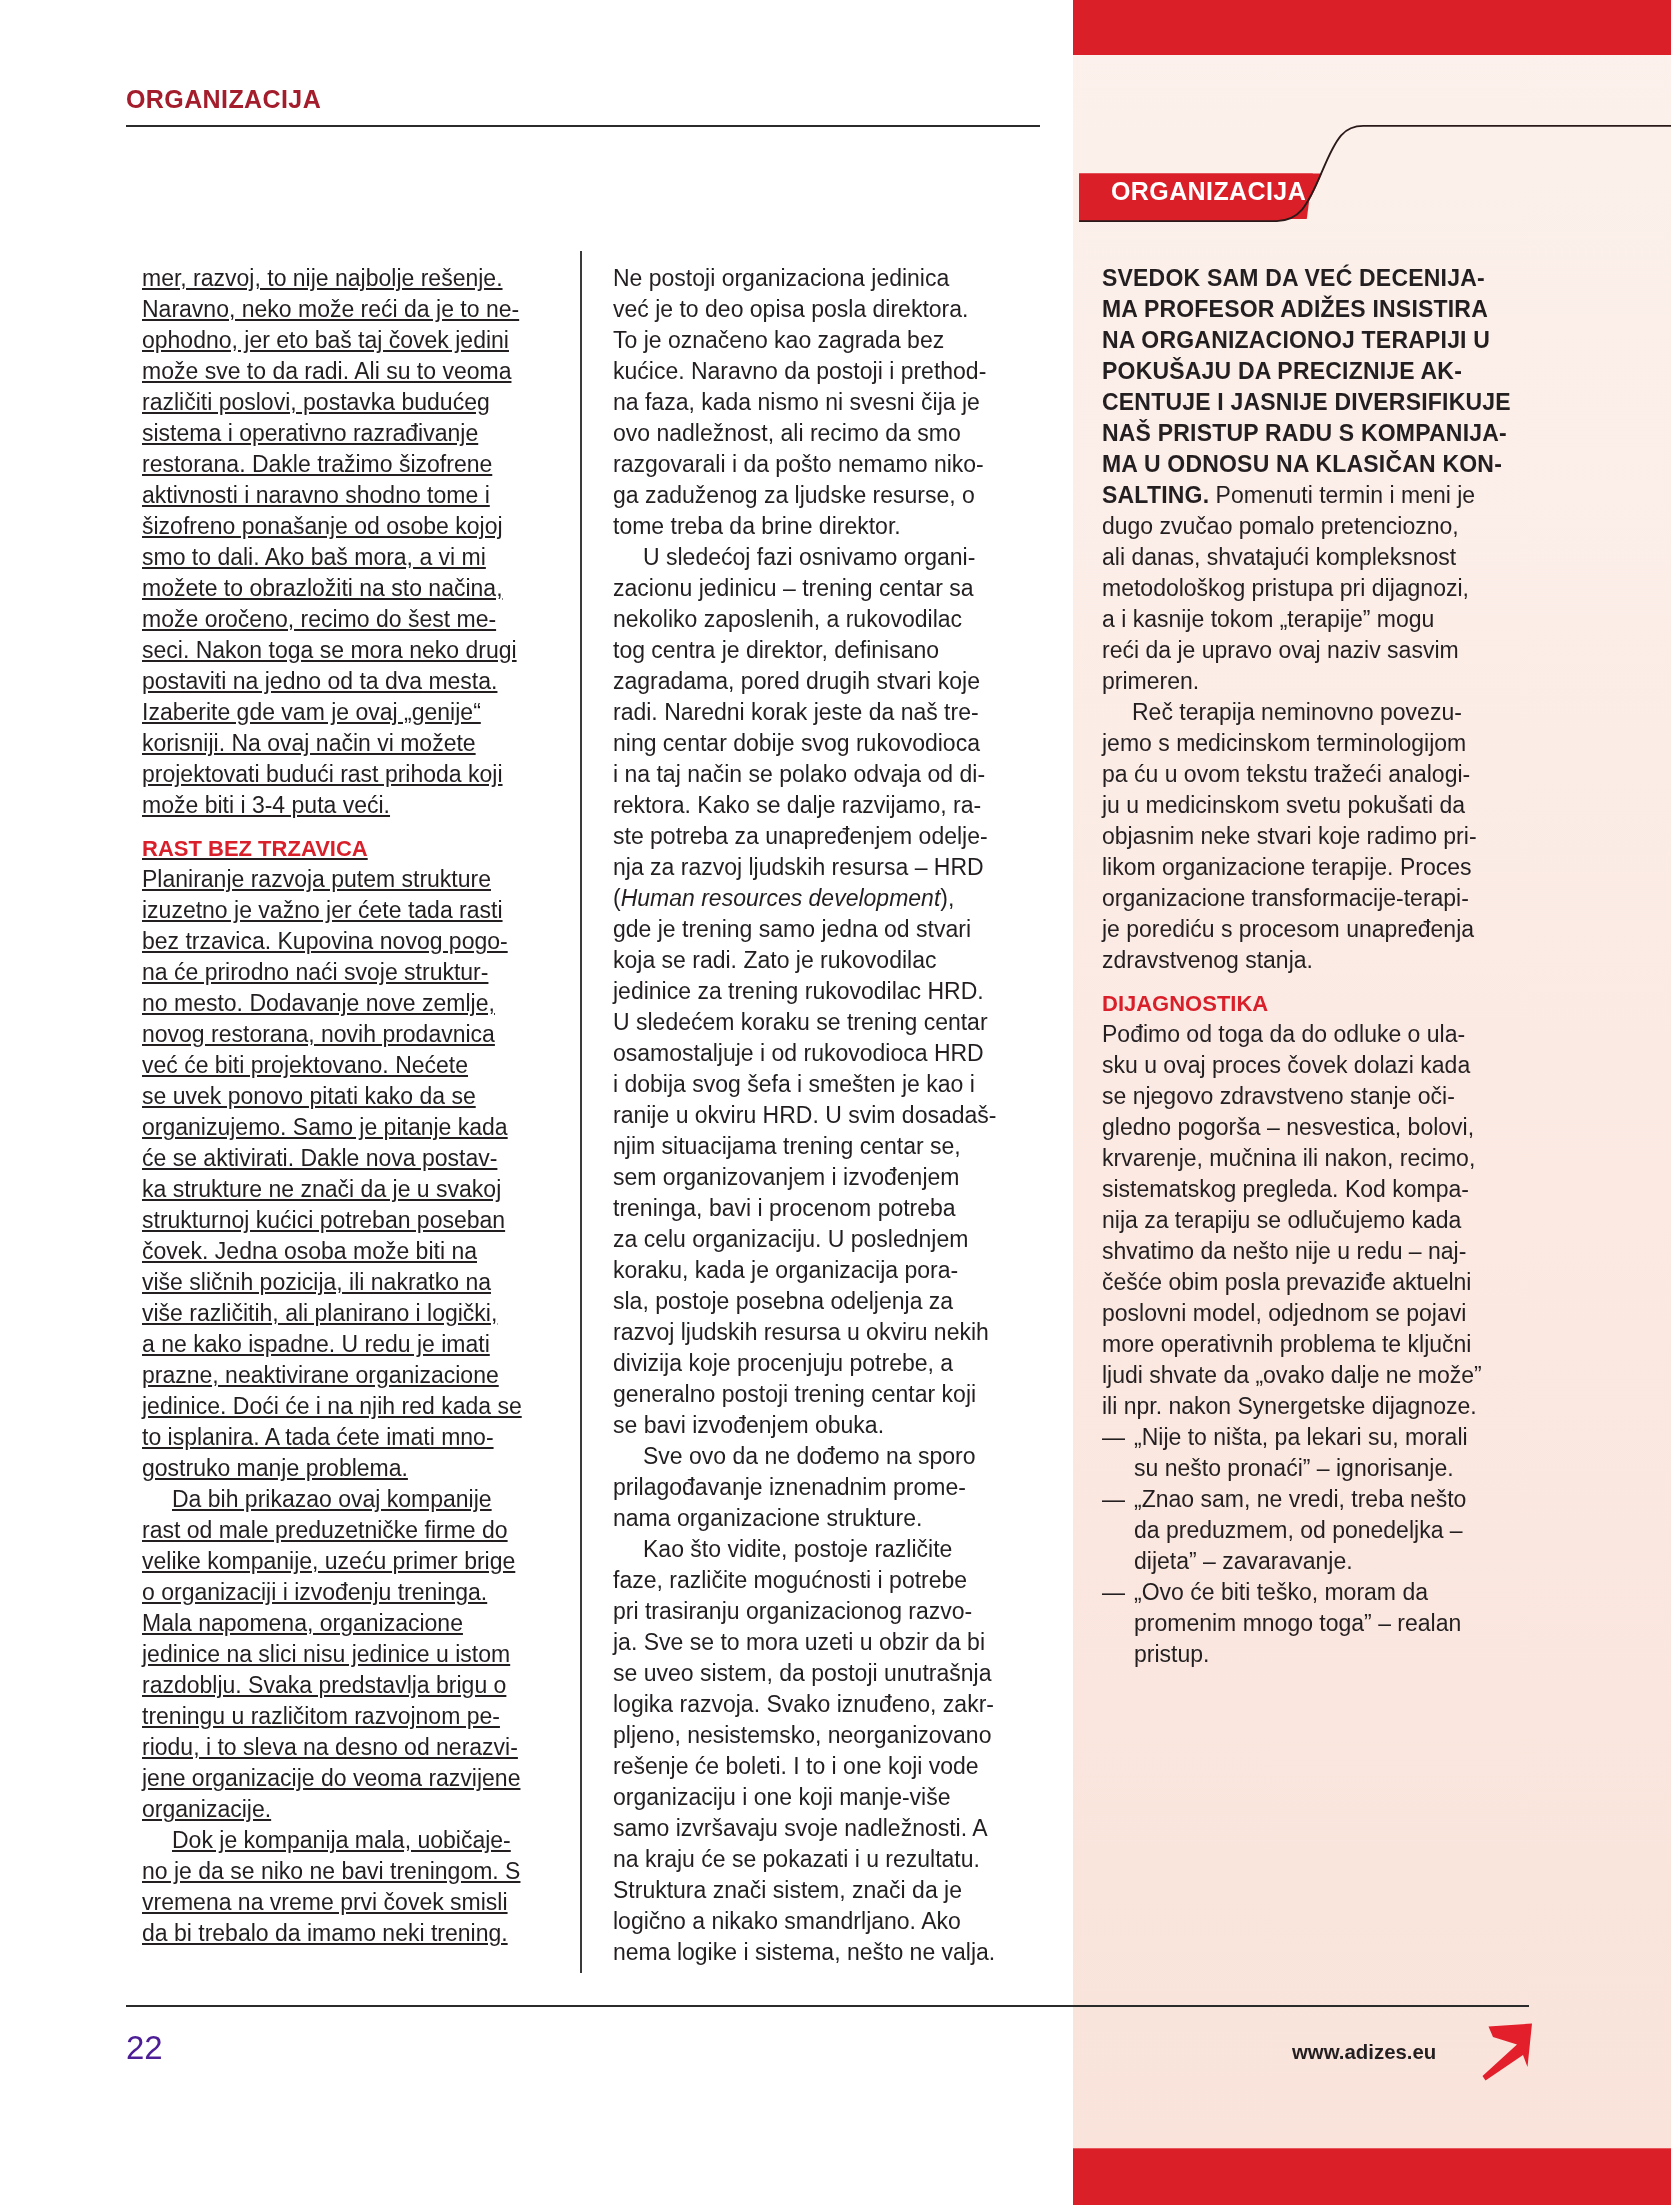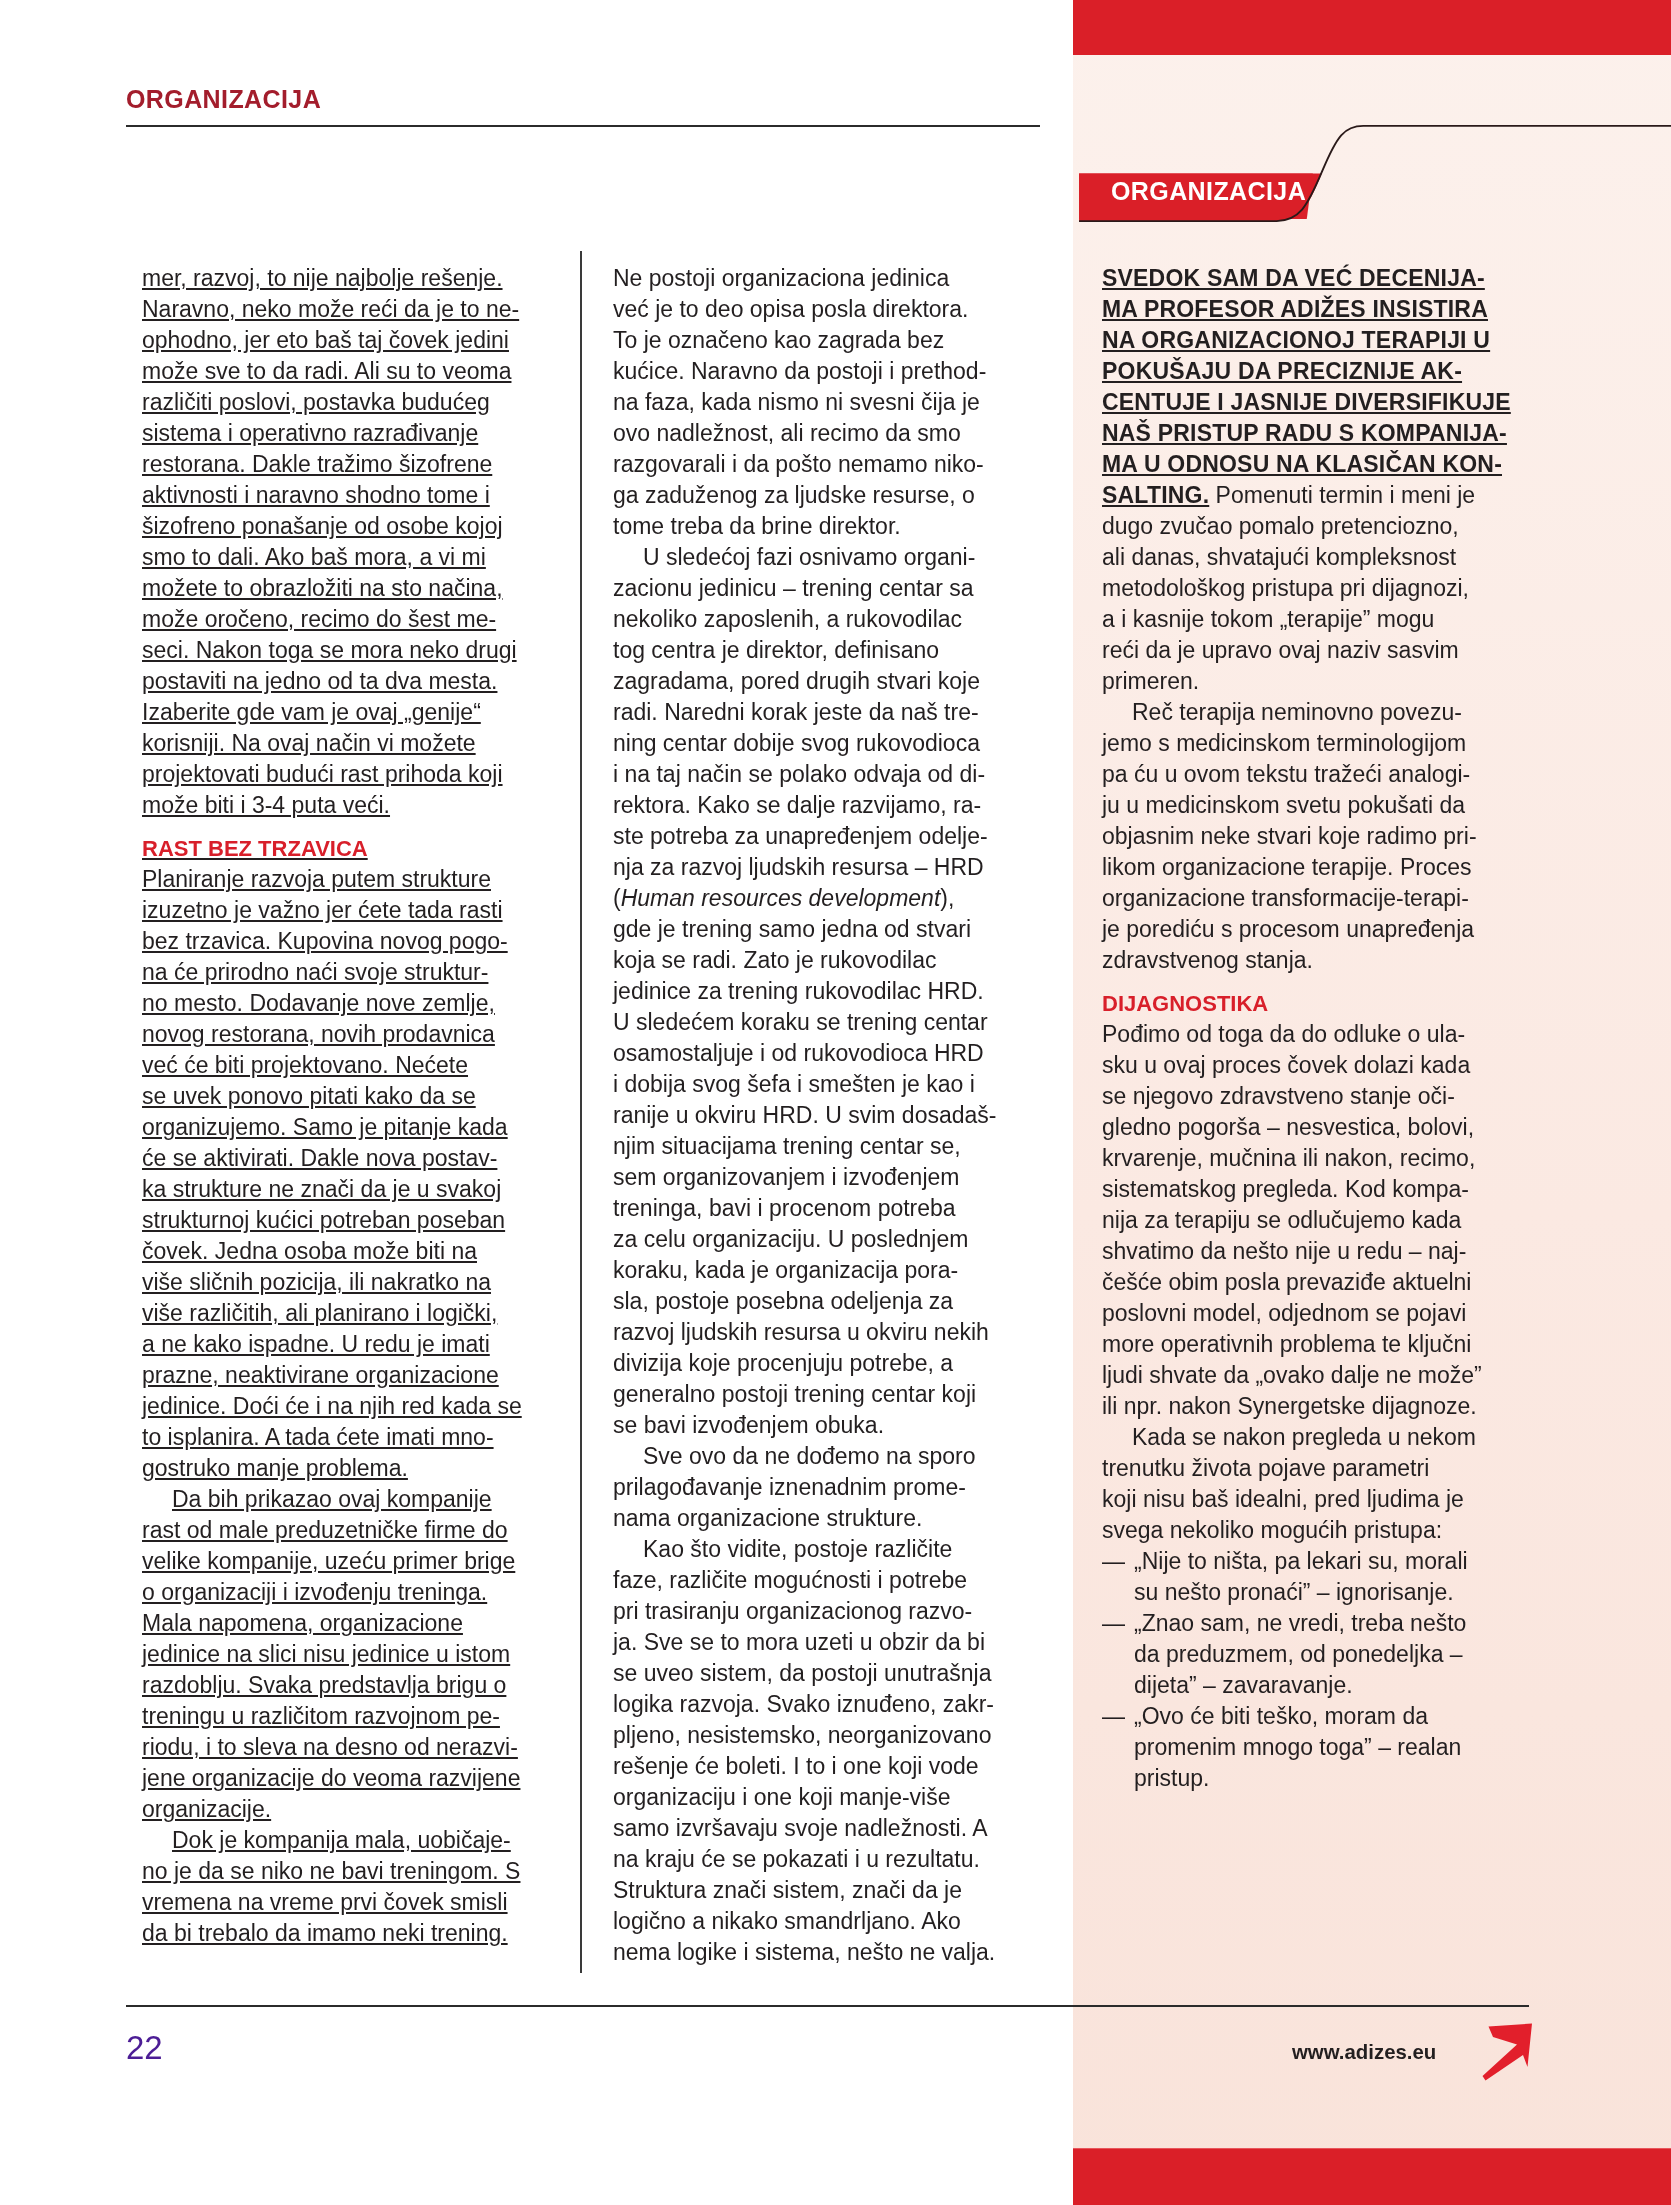--- a/index.html
+++ b/index.html
@@ -33,21 +33,21 @@
   .col {
     position: absolute; top: 263px; font-size: 23px; line-height: 31px;
     color: #231f20; white-space: nowrap;
   }
   .col-1 { left: 142px; width: 438px; text-decoration: underline; }
   .col-2 { left: 613px; width: 430px; }
   .col-3 { left: 1102px; width: 438px; color: #231f20; }
   .col .line { display: block; height: 31px; }
   .col .indent { padding-left: 30px; }
   .col .sub-h { color: #d81f2a; font-weight: bold; font-size: 22px; display: block; height: 31px; margin-top: 12px; }
-  .col .bold { font-weight: bold; letter-spacing: 0.2px; text-decoration: underline; }
+  .col .bold { font-weight: bold; letter-spacing: 0.2px; }
   .col .it { font-style: italic; }
   .col .dash-line { display: block; height: 31px; position: relative; padding-left: 32px; }
   .col .dash-line .dash { position: absolute; left: 0; top: 0; }
   .col-divider { position: absolute; left: 580px; top: 251px; width: 1.5px; height: 1722px; background: #3a3a3a; }
 
   
   .footer-rule { position: absolute; left: 126px; top: 2005px; width: 1403px; height: 2.3px; background: #2b2b2b; }
   .page-number { position: absolute; left: 126px; top: 2029px; font-size: 33px; color: #4c1d95; }
   .site-url { position: absolute; left: 1292px; top: 2041px; font-size: 20.4px; font-weight: bold; color: #231f20; }
   .arrow-logo { position: absolute; left: 1475px; top: 2022px; width: 60px; height: 60px; }
@@ -243,26 +243,20 @@
       <span class="line">krvarenje, mučnina ili nakon, recimo,</span>
       <span class="line">sistematskog pregleda. Kod kompa-</span>
       <span class="line">nija za terapiju se odlučujemo kada</span>
       <span class="line">shvatimo da nešto nije u redu – naj-</span>
       <span class="line">češće obim posla prevaziđe aktuelni</span>
       <span class="line">poslovni model, odjednom se pojavi</span>
       <span class="line">more operativnih problema te ključni</span>
       <span class="line">ljudi shvate da „ovako dalje ne može”</span>
       <span class="line">ili npr. nakon Synergetske dijagnoze.</span>
     </div>
-  <div id="c3p4">
-      <span class="line indent">Kada se nakon pregleda u nekom</span>
-      <span class="line">trenutku života pojave parametri</span>
-      <span class="line">koji nisu baš idealni, pred ljudima je</span>
-      <span class="line">svega nekoliko mogućih pristupa:</span>
-    </div>
   <div id="c3list">
       <div>
         <span class="dash-line"><span class="dash">—</span><span>„Nije to ništa, pa lekari su, morali</span></span>
         <span class="dash-line"><span>su nešto pronaći” – ignorisanje.</span></span>
       </div>
       <div>
         <span class="dash-line"><span class="dash">—</span><span>„Znao sam, ne vredi, treba nešto</span></span>
         <span class="dash-line"><span>da preduzmem, od ponedeljka –</span></span>
         <span class="dash-line"><span>dijeta” – zavaravanje.</span></span>
       </div>

